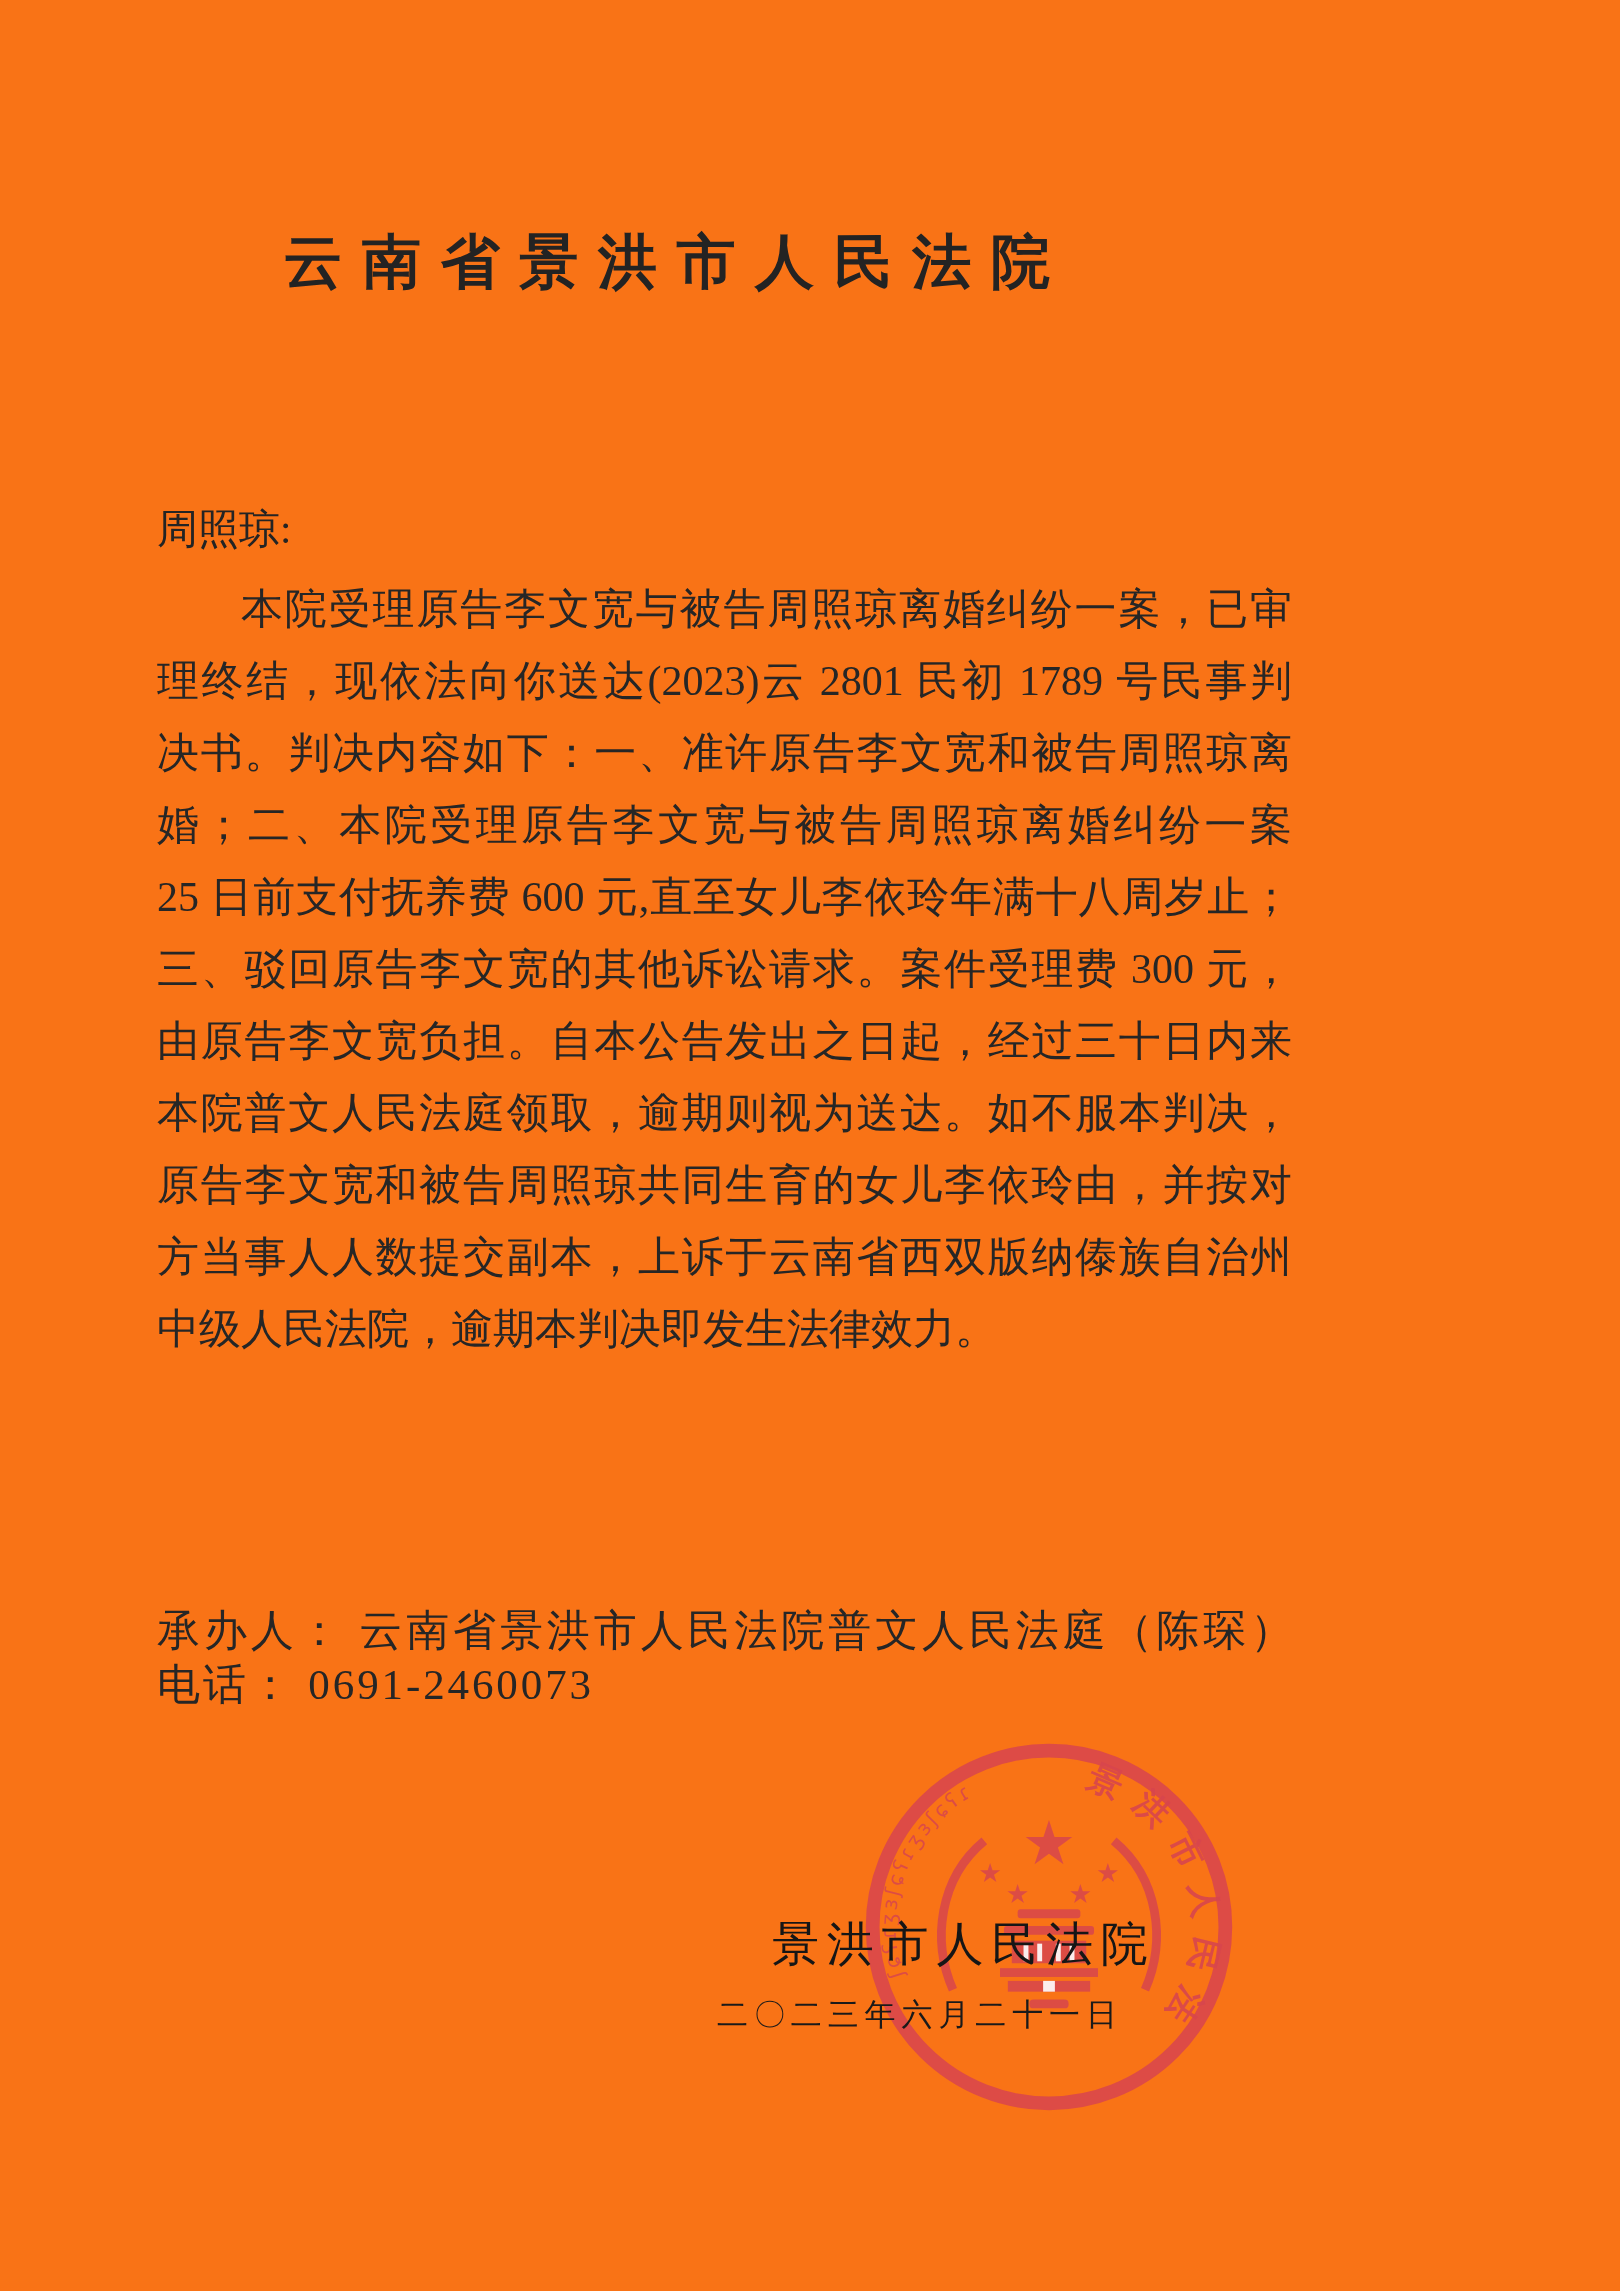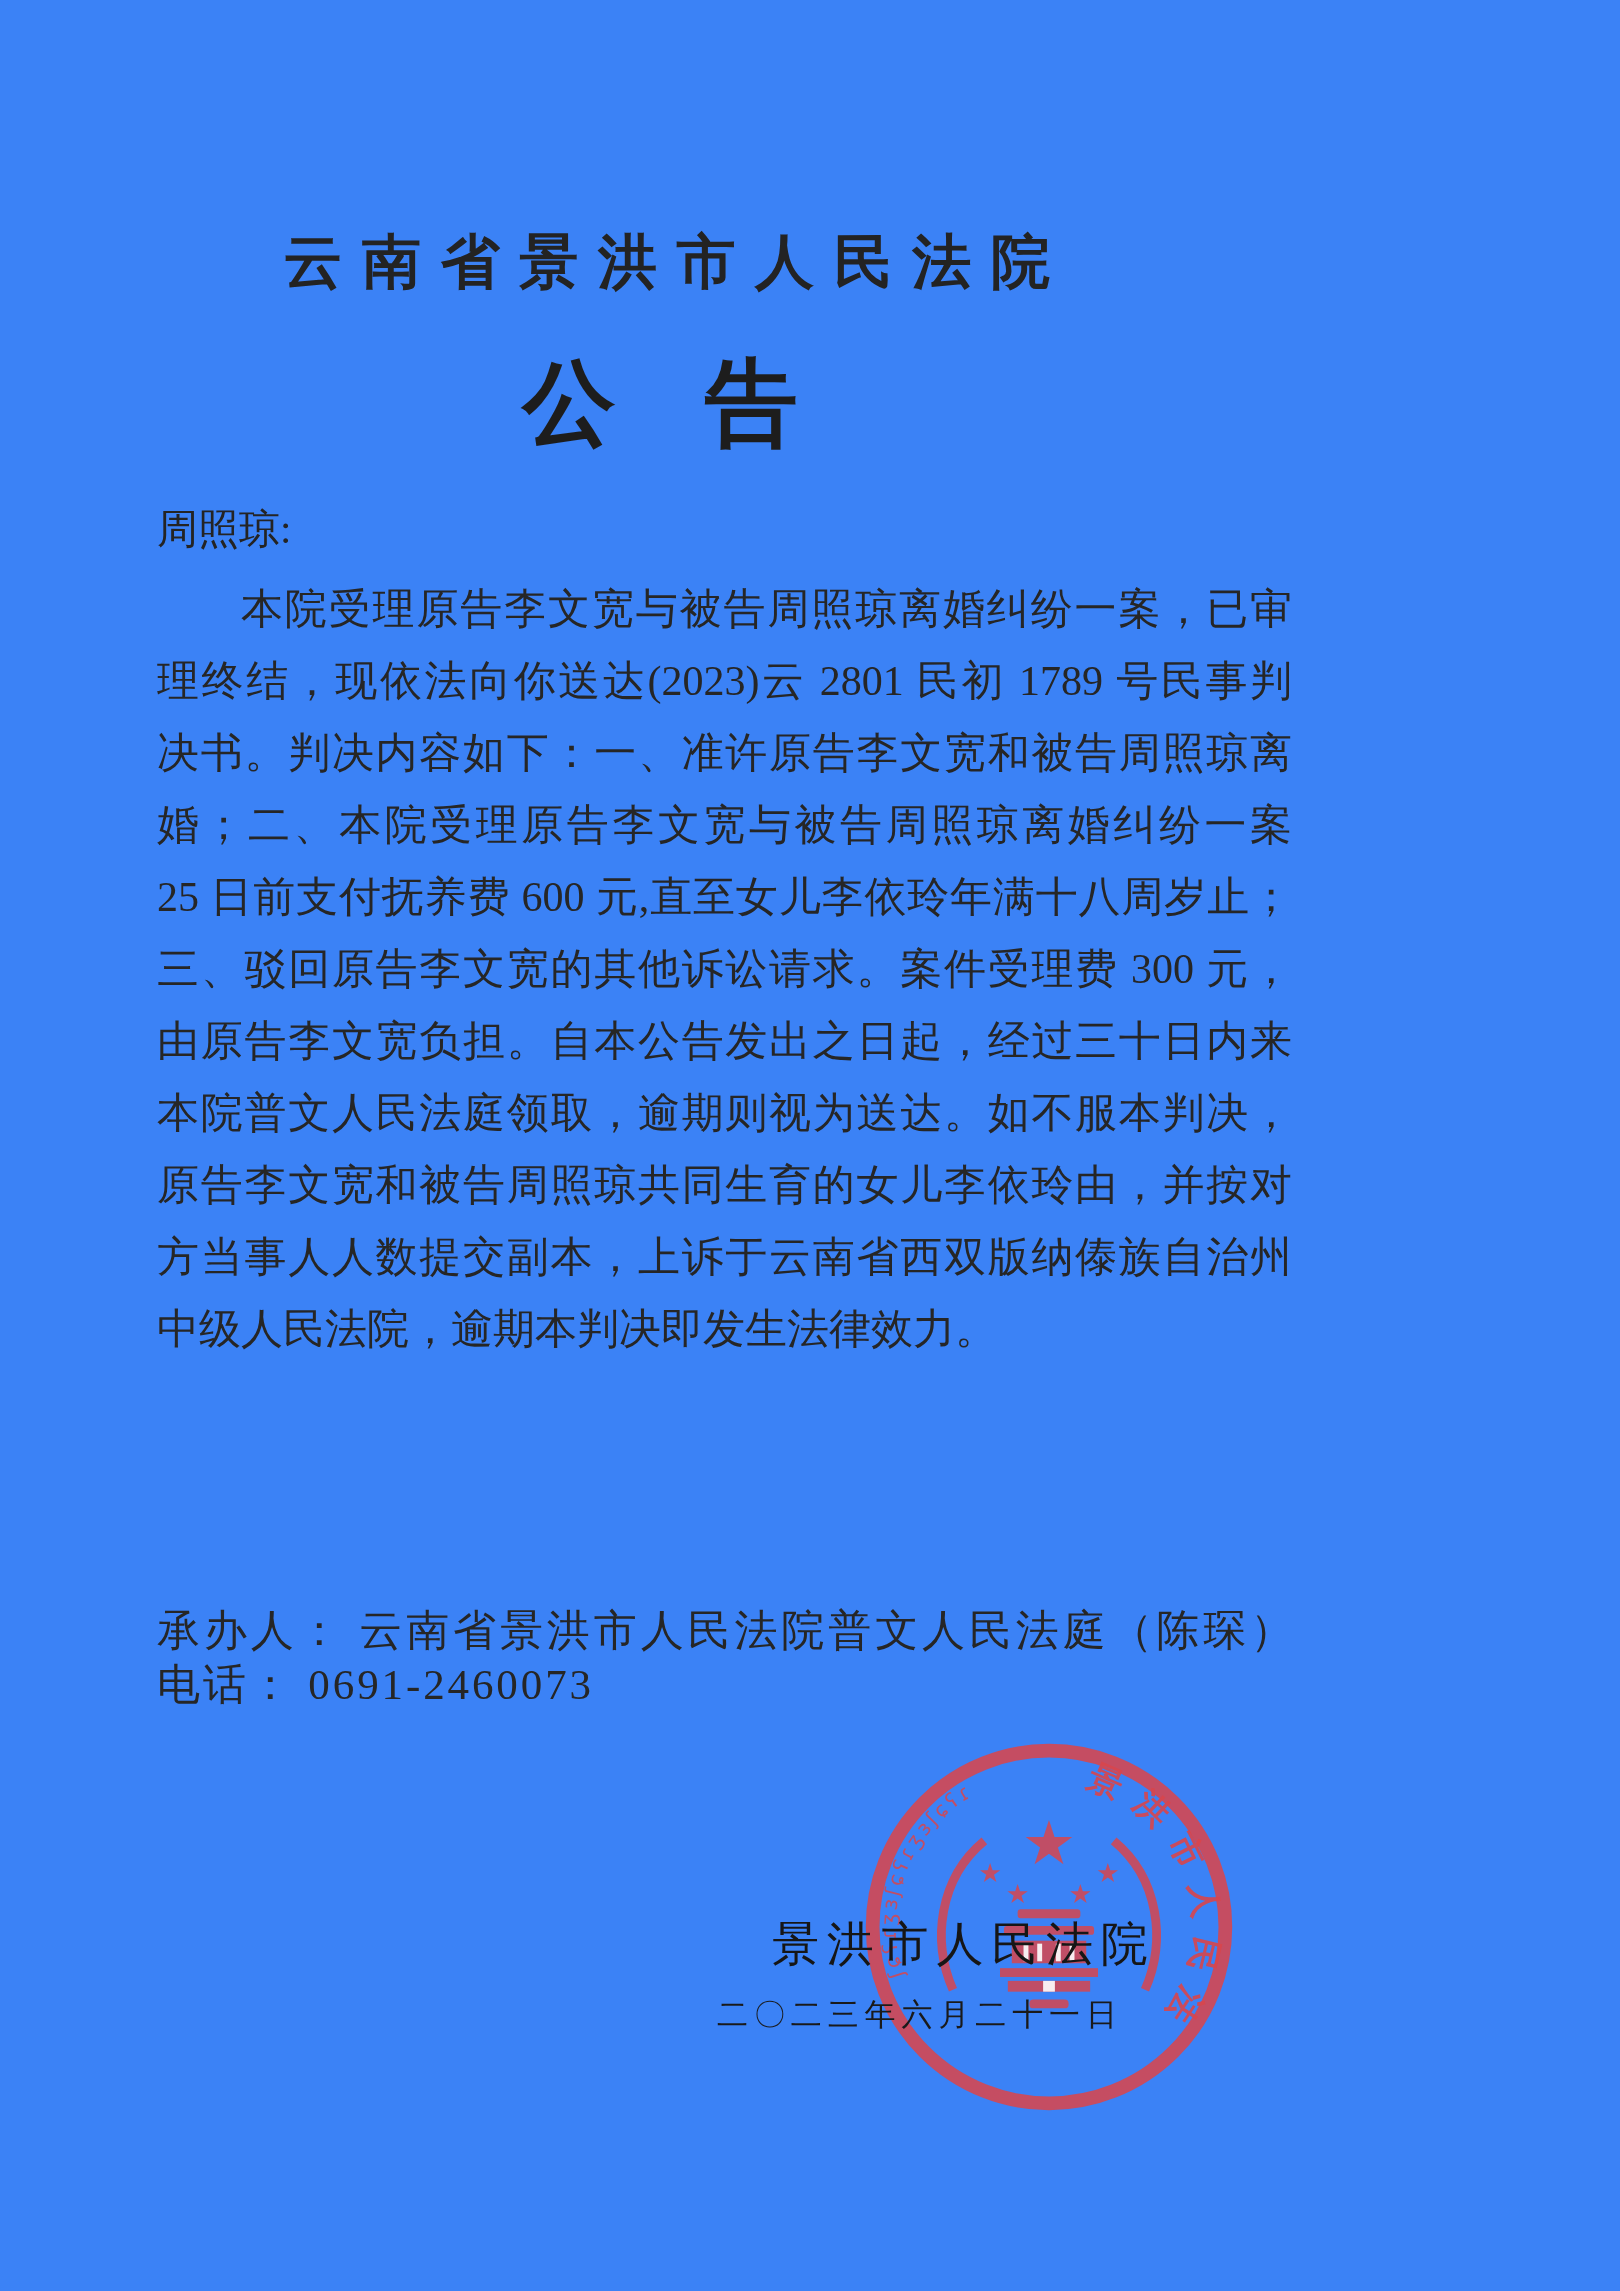--- a/index.html
+++ b/index.html
@@ -1,21 +1,21 @@
 <!DOCTYPE html>
 <html><head>
 <meta charset="utf-8">
 <style>
   html,body{margin:0;padding:0;}
   body{
     width:1620px;height:2292px;background:#ffffff;position:relative;
     font-family:"Liberation Serif","DejaVu Serif",serif;color:#1c1c1c;
     overflow:hidden;
   }
-  .page{position:absolute;inset:0;background:#3b82f6;}
+  .page{position:absolute;inset:0;background:#f97316;}
 
   .court-name{
     position:absolute;top:223px;left:98px;width:1157px;
     text-align:center;font-size:59px;font-weight:bold;letter-spacing:19.6px;
     color:#232323;white-space:nowrap;
   }
   .notice-title{
     position:absolute;top:341px;left:98px;width:1157px;
     text-align:center;font-size:93px;font-weight:bold;letter-spacing:33px;
     color:#1d1d1d;white-space:nowrap;
@@ -54,21 +54,20 @@
     font-size:31px;letter-spacing:5.9px;color:#1a1a1a;white-space:nowrap;
   }
 </style>
 </head>
 <body>
 
 <div class="page">
 
   <div class="court-name">云南省景洪市人民法院</div>
 
-  <div class="notice-title">公 告</div>
 
   <div class="addressee">周照琼:</div>
 
   <div class="body-block">
     <div class="bline first">本院受理原告李文宽与被告周照琼离婚纠纷一案，已审</div>
     <div class="bline">理终结，现依法向你送达(2023)云 2801 民初 1789 号民事判</div>
     <div class="bline">决书。判决内容如下：一、准许原告李文宽和被告周照琼离</div>
     <div class="bline">婚；二、本院受理原告李文宽与被告周照琼离婚纠纷一案</div>
     <div class="bline">25 日前支付抚养费 600 元,直至女儿李依玲年满十八周岁止；</div>
     <div class="bline">三、驳回原告李文宽的其他诉讼请求。案件受理费 300 元，</div>

